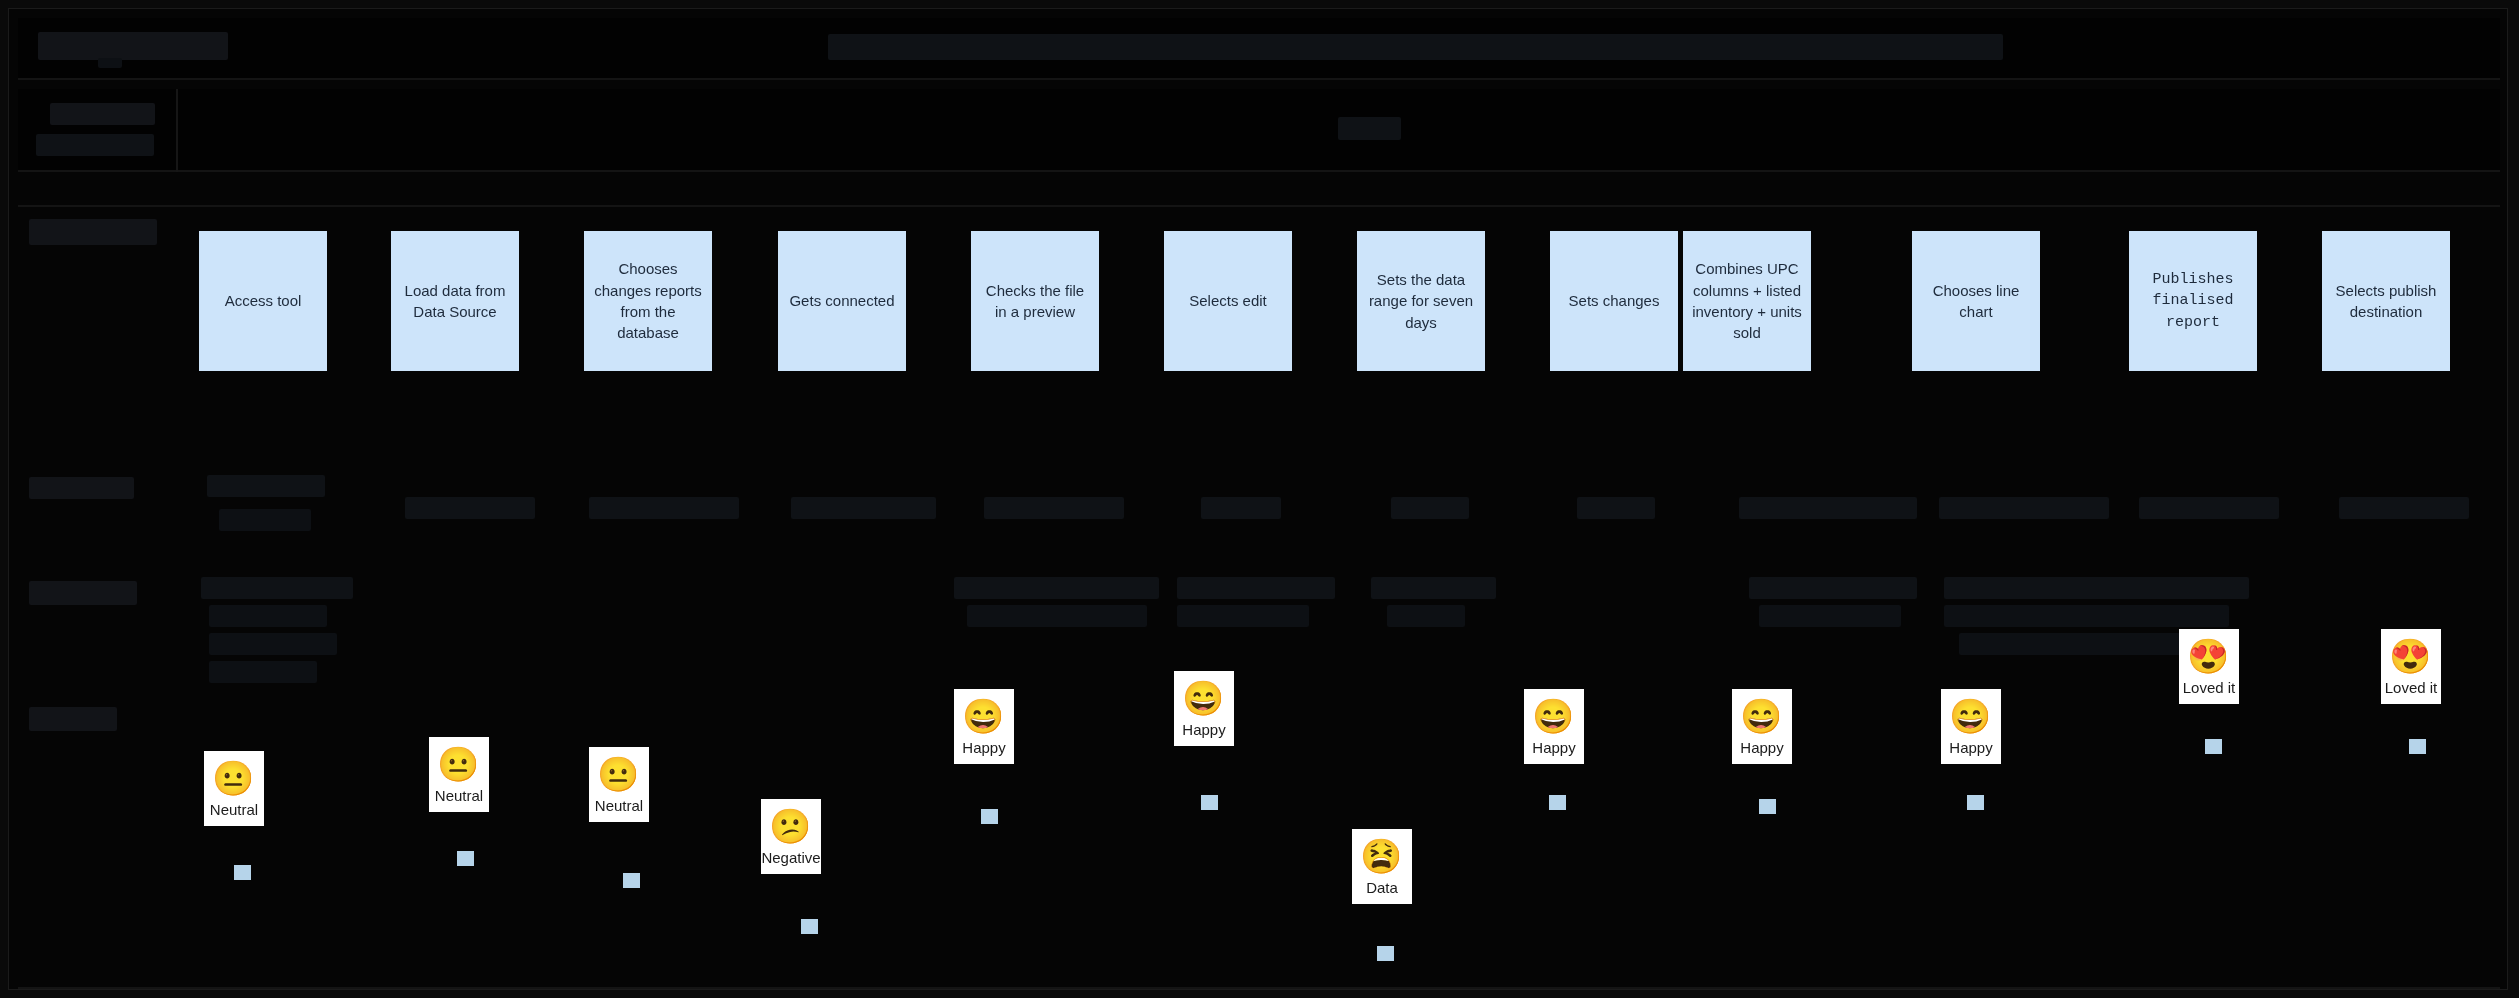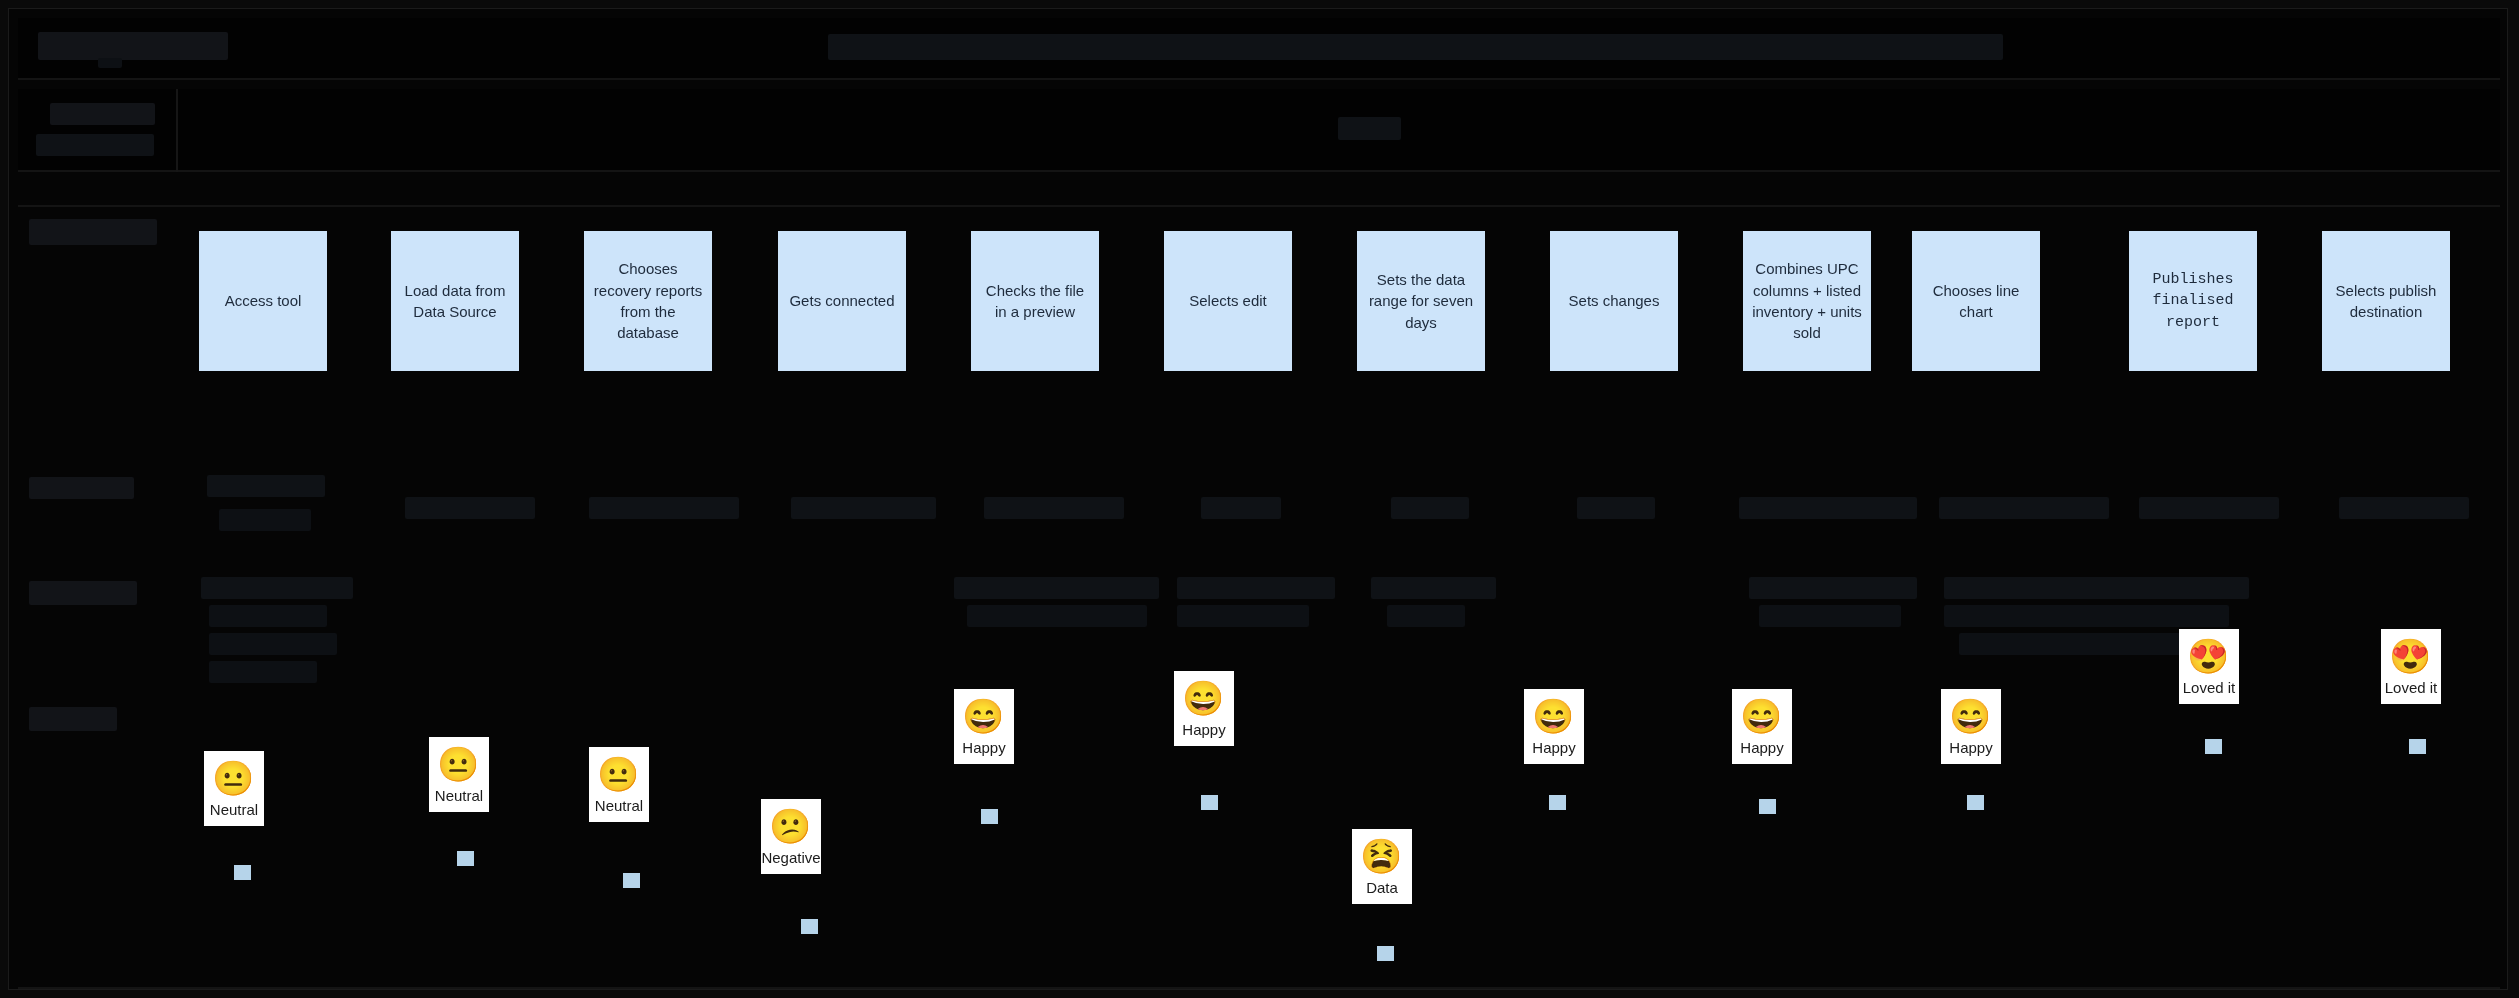--- a/index.html
+++ b/index.html
@@ -171,38 +171,38 @@
     <div class="redact" style="left:20px; top:210px; width:128px; height:26px;"></div>
 
     <div class="step-wrap">
       <div class="step" style="left:190px;">
           <span>Access tool</span>
         </div>
       <div class="step" style="left:382px;">
           <span>Load data from Data Source</span>
         </div>
       <div class="step" style="left:575px;">
-          <span>Chooses recovery reports from the database</span>
+          <span>Chooses changes reports from the database</span>
         </div>
       <div class="step" style="left:769px;">
           <span>Gets connected</span>
         </div>
       <div class="step" style="left:962px;">
           <span>Checks the file in a preview</span>
         </div>
       <div class="step" style="left:1155px;">
           <span>Selects edit</span>
         </div>
       <div class="step" style="left:1348px;">
           <span>Sets the data range for seven days</span>
         </div>
       <div class="step" style="left:1541px;">
           <span>Sets changes</span>
         </div>
-      <div class="step" style="left:1734px;">
+      <div class="step" style="left:1674px;">
           <span>Combines UPC columns + listed inventory + units sold</span>
         </div>
       <div class="step" style="left:1903px;">
           <span>Chooses line chart</span>
         </div>
       <div class="step" style="left:2120px;font-family:Liberation Mono, monospace;">
           <span>Publishes finalised report</span>
         </div>
       <div class="step" style="left:2313px;">
           <span>Selects publish destination</span>

